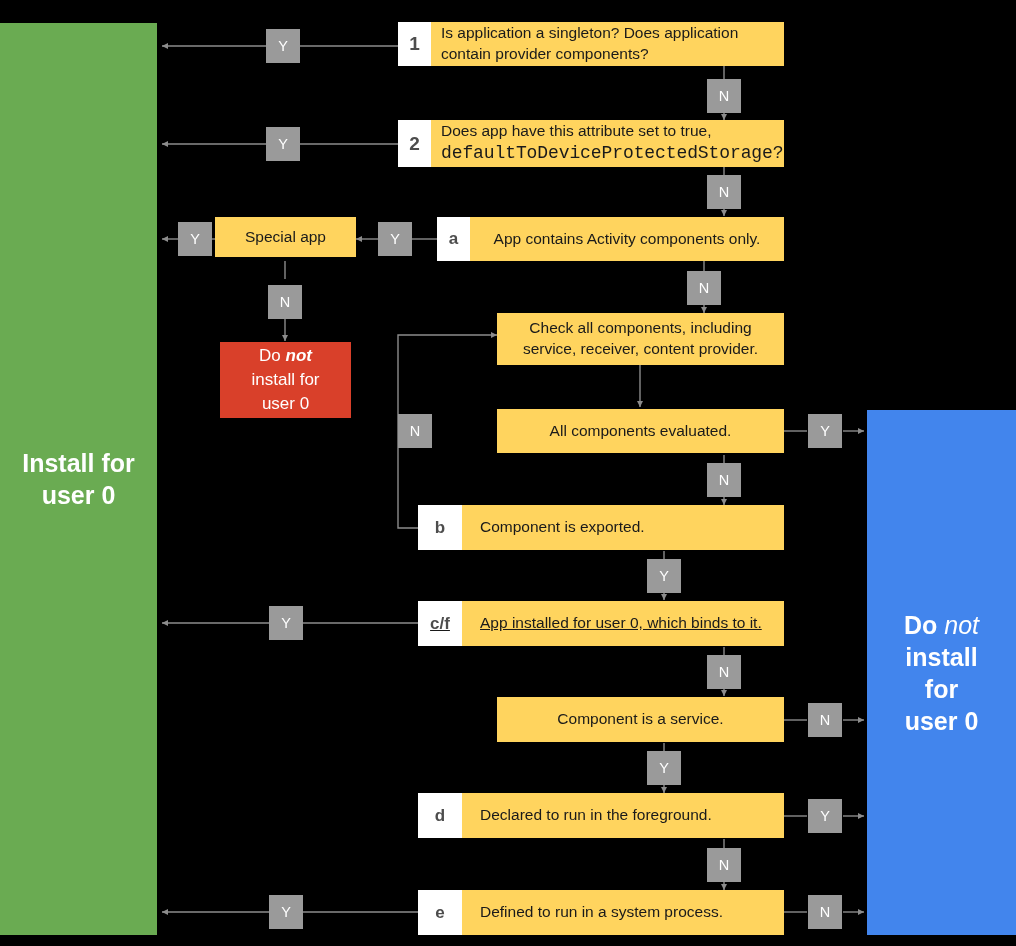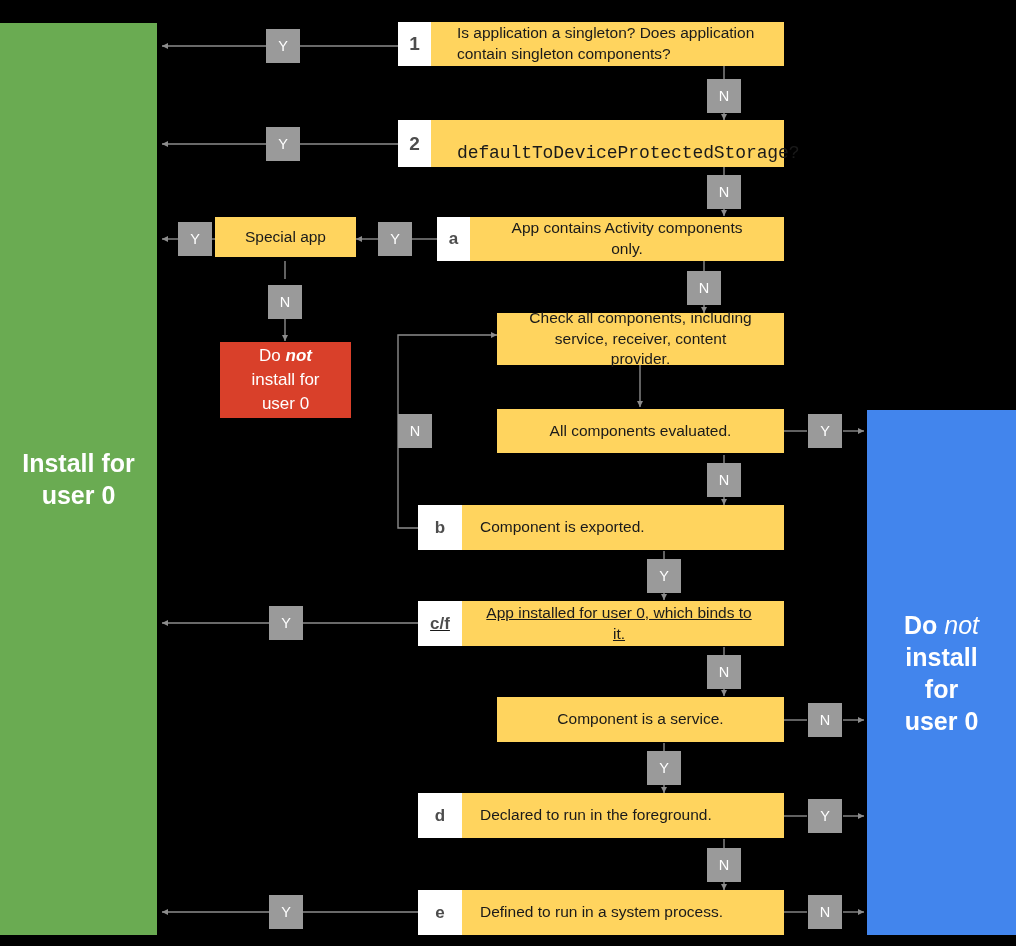--- a/index.html
+++ b/index.html
@@ -77,21 +77,21 @@
   .step .tag.num {
     font-size: 19px;
   }
   .step .body {
     flex: 1 1 auto;
     display: flex;
     align-items: center;
     justify-content: center;
     font-size: 15.5px;
     line-height: 1.33;
-    padding: 4px 26px;
+    padding: 4px 10px;
     box-sizing: border-box;
     text-align: center;
   }
   .step .body.left {
     justify-content: flex-start;
     text-align: left;
   }
   .mono {
     font-family: "Liberation Mono", "DejaVu Sans Mono", monospace;
     font-size: 18px;
@@ -231,30 +231,30 @@
       <span>for</span><br>
       <span>user 0</span>
     </div>
   </div>
 
   <div class="step" id="step-1" style="left:398px; top:22px; width:386px; height:44px;">
     <div class="tag num" style="width:33px;">1</div>
     <div class="body left">
       <div>
         <span>Is application a singleton? Does application</span><br>
-        <span>contain singleton components?</span>
+        <span>contain provider components?</span>
       </div>
     </div>
   </div>
 
   <div class="step" id="step-2" style="left:398px; top:120px; width:386px; height:47px;">
     <div class="tag num" style="width:33px;">2</div>
     <div class="body left">
       <div>
-        <br>
+        <span>Does app have this attribute set to true,</span><br>
         <span class="mono">defaultToDeviceProtectedStorage?</span>
       </div>
     </div>
   </div>
 
   <div class="step" id="step-special-app" style="left:215px; top:217px; width:141px; height:40px;">
     <div class="body">Special app</div>
   </div>
 
   <div class="step" id="step-a" style="left:437px; top:217px; width:347px; height:44px;">

